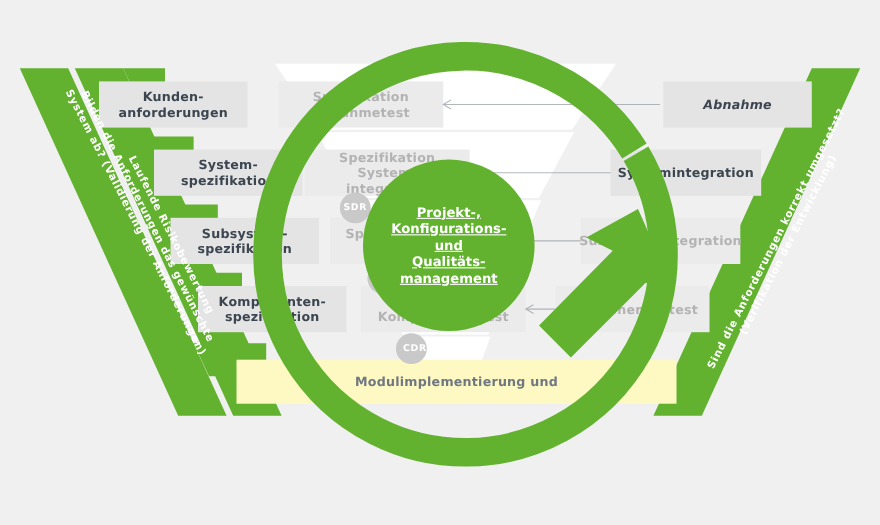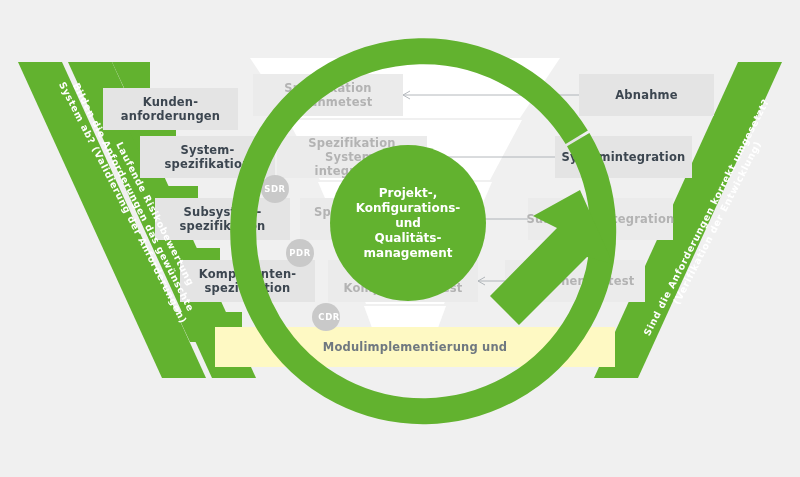--- a/index.html
+++ b/index.html
@@ -61,40 +61,42 @@
     height: 28px;
     border-radius: 50%;
     background: #c9c9c9;
     color: #ffffff;
     font-size: 8.5px;
     font-weight: bold;
     letter-spacing: .6px;
     display: flex;
     align-items: center;
     justify-content: center;
+    margin-left: 48px;
   }
 
   
   #center-circle {
     position: absolute;
     left: 330px;
     top: 145px;
     width: 156px;
     height: 156px;
     border-radius: 50%;
     background: #62b22f;
     color: #ffffff;
     display: flex;
     align-items: center;
     justify-content: center;
     text-align: center;
     font-size: 12px;
     font-weight: bold;
     line-height: 15px;
     z-index: 6;
+    text-decoration: underline;
   }
   #center-circle span { white-space: pre-line; }
 
   
   .ribbon-text {
     position: absolute;
     color: #ffffff;
     font-size: 9.5px;
     font-weight: bold;
     letter-spacing: .7px;
@@ -143,21 +145,21 @@
     <path d="M126,124 L176,124 L176,154 L140,154 Z" fill="#62b22f"></path>
     <path d="M142,186 L198,186 L198,216 L156,216 Z" fill="#62b22f"></path>
     <path d="M158,248 L220,248 L220,278 L172,278 Z" fill="#62b22f"></path>
     <path d="M176,312 L242,312 L242,342 L190,342 Z" fill="#62b22f"></path>
   </svg>
 
   <svg class="layer" viewBox="0 0 800 477" width="800" height="477">
     <path d="M738,62 L782,62 L638,378 L594,378 Z" fill="#62b22f"></path>
   </svg>
 
-  <div class="stage-box" style="left:103px; top:74px; width:135px; height:42px;margin-top:14px;">
+  <div class="stage-box" style="left:90px; top:74px; width:135px; height:42px;">
     <span>Kunden-
 anforderungen</span>
   </div>
   <div class="stage-box" style="left:140px; top:136px; width:135px; height:42px;">
     <span>System-
 spezifikation</span>
   </div>
   <div class="stage-box" style="left:155px; top:198px; width:135px; height:42px;">
     <span>Subsystem-
 spezifikation</span>
@@ -190,21 +192,21 @@
       <polyline points="410,91 403,95 410,99"></polyline>
       <line x1="427" y1="157" x2="600" y2="157"></line>
       <polyline points="434,153 427,157 434,161"></polyline>
       <line x1="450" y1="219" x2="600" y2="219"></line>
       <polyline points="457,215 450,219 457,223"></polyline>
       <line x1="478" y1="281" x2="600" y2="281"></line>
       <polyline points="485,277 478,281 485,285"></polyline>
     </g>
   </svg>
 
-  <div class="stage-box" style="left:579px; top:74px; width:135px; height:42px;">
+  <div class="stage-box" style="left:603px; top:74px; width:135px; height:42px;font-style:italic;">
     <span>Abnahme</span>
   </div>
   <div class="stage-box" style="left:555px; top:136px; width:137px; height:42px;">
     <span>Systemintegration</span>
   </div>
   <div class="stage-box faded" style="left:528px; top:198px; width:145px; height:42px;">
     <span>Subsystemintegration</span>
   </div>
   <div class="stage-box faded" style="left:505px; top:260px; width:140px; height:42px;">
     <span>Komponententest</span>

